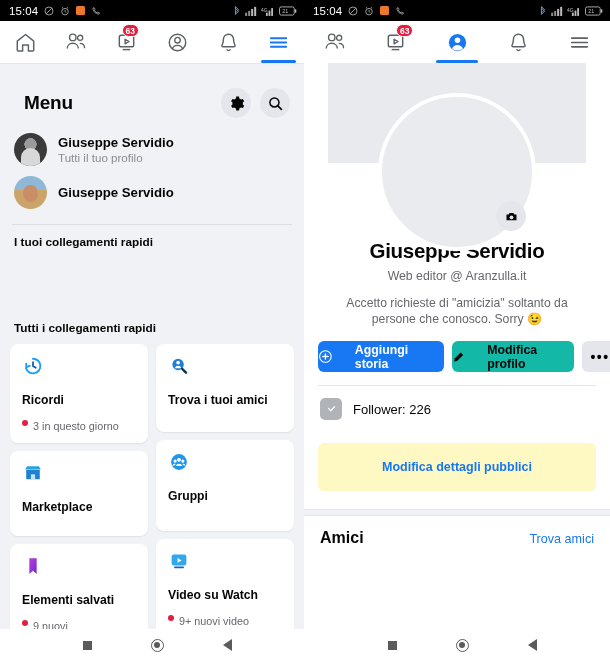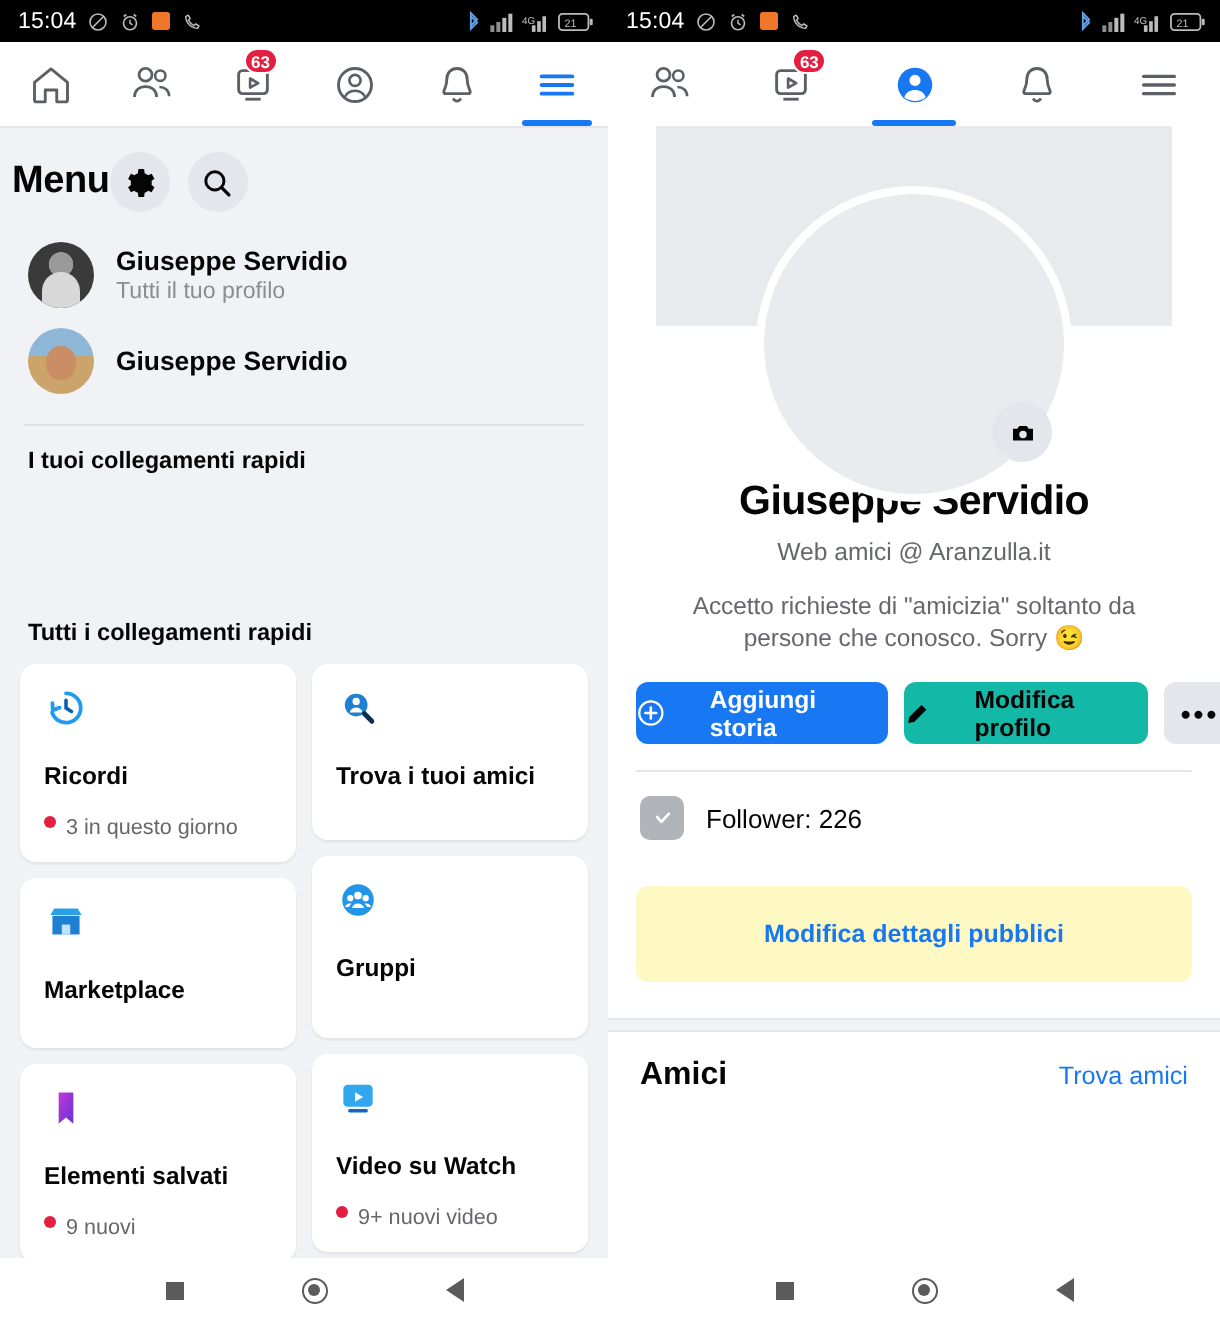--- a/index.html
+++ b/index.html
@@ -45,22 +45,23 @@
   }
   .navbtn.active::after {
     content:""; position:absolute; left:16%; right:16%; bottom:0;
     height:2.6px; background:#1877f2; border-radius:2px;
   }
   .divider-line { height:1px; background:#e4e6eb; flex:0 0 1px; }
 
   
   .menu-body { flex:1; background:#f0f2f5; overflow:hidden; position:relative; }
   .menu-head {
-    display:flex; align-items:center; 
-    padding: 12px 14px 10px 6px;
+    display:flex; align-items:center; justify-content:space-between;
+    padding: 12px 14px 10px 24px;
+    margin-top: 12px;
   }
   .menu-title { font-size:19px; font-weight:700; color:#050505; letter-spacing:-.2px;}
   .menu-head-actions { display:flex; gap:9px; }
   .round-btn {
     width:30px; height:30px; border-radius:50%; background:#e4e6eb;
     display:flex; align-items:center; justify-content:center; cursor:pointer;
   }
   .profile-row {
     display:flex; align-items:center; gap:11px;
     padding: 5px 14px 8px 14px;
@@ -482,21 +483,21 @@
           <div class="cam-badge">
             <svg width="15" height="15" viewBox="0 0 24 24">
                 <path d="M4 8.6h3.4l1.6-2.2h6l1.6 2.2H20v9.4H4z" fill="#050505"></path>
                 <circle cx="12" cy="13.2" r="3" fill="#e4e6eb"></circle>
               </svg>
           </div>
         </div>
       </div>
 
       <div class="prof-name">Giuseppe Servidio</div>
-      <div class="prof-job">Web amici @ Aranzulla.it</div>
+      <div class="prof-job">Web editor @ Aranzulla.it</div>
       <div class="prof-bio">Accetto richieste di "amicizia" soltanto da persone che conosco. Sorry 😉</div>
 
       <div class="btn-row">
         <div class="btn btn-primary">
           <svg width="15" height="15" viewBox="0 0 24 24">
               <circle cx="12" cy="12" r="9.4" fill="none" stroke="#fff" stroke-width="1.8"></circle>
               <line x1="12" y1="7.6" x2="12" y2="16.4" stroke="#fff" stroke-width="2.1" stroke-linecap="round"></line>
               <line x1="7.6" y1="12" x2="16.4" y2="12" stroke="#fff" stroke-width="2.1" stroke-linecap="round"></line>
             </svg>
           <span>Aggiungi storia</span>

